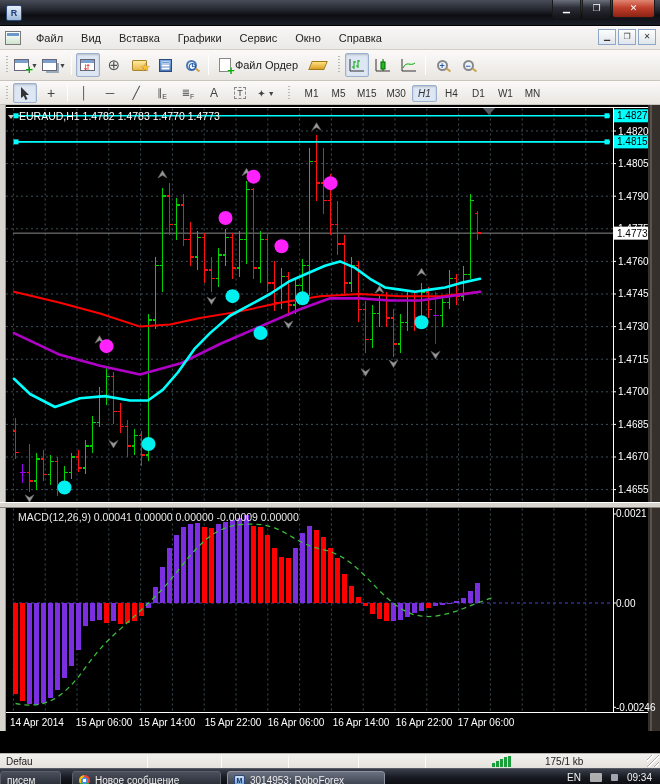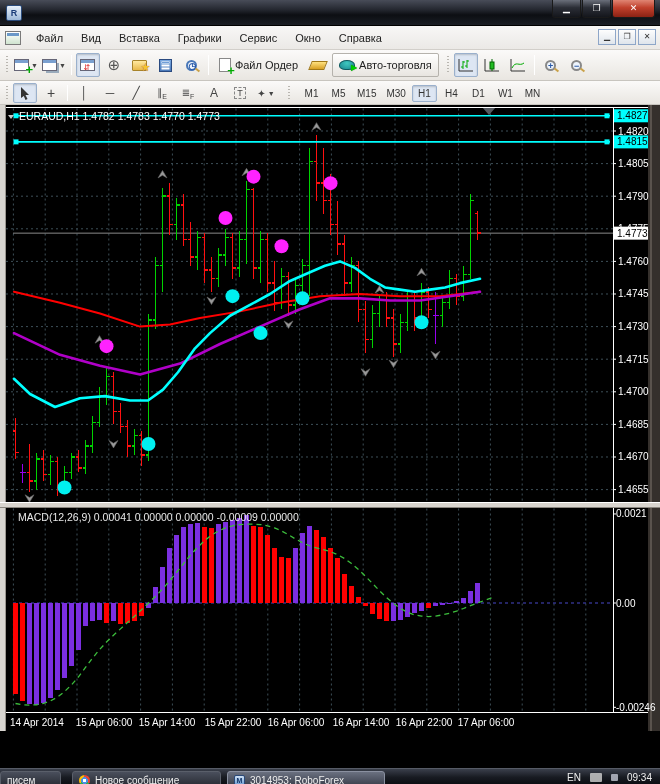--- a/index.html
+++ b/index.html
@@ -43,21 +43,21 @@
   .tb-sep{display:inline-block; width:1px; height:20px; background:#c2bfb9; border-right:1px solid #fff; margin:0 3px; vertical-align:middle;}
   .tb-btn{display:inline-flex; align-items:center; justify-content:center; height:24px; min-width:24px;
     margin:0 1px; border:1px solid transparent; border-radius:2px; font-size:11px; color:#333; vertical-align:middle; position:relative;}
   .tb-btn.pressed{background:#dde6f3; border:1px solid #9ab0cc; box-shadow:inset 0 1px 2px rgba(0,0,0,.18);}
   .tb-btn.framed{border:1px solid #b5b2ac; background:linear-gradient(#fff,#e8e5e0);}
   .tb-row{display:flex; align-items:center; height:100%; padding-left:2px;}
   .drop{font-size:7px; color:#444; margin-left:2px;}
   .tb-label{font-size:11px; color:#222; margin-left:4px; white-space:nowrap;}
   .tf-btn{display:inline-block; min-width:25px; padding:2px 3px; text-align:center; font-size:10px; color:#333;
     border:1px solid transparent; border-radius:2px; margin:0 1px;}
-  .tf-btn.active{background:#dde6f3; border-color:#9ab0cc; box-shadow:inset 0 1px 2px rgba(0,0,0,.18);}
+  .tf-btn.active{background:#dde6f3; border-color:#9ab0cc; box-shadow:inset 0 1px 2px rgba(0,0,0,.18);font-style:italic;}
 
   
   .ic{display:inline-block; position:relative;}
   .ic-window{width:15px; height:12px; border:1px solid #667; background:#fff;}
   .ic-window:before{content:""; position:absolute; left:0; top:0; right:0; height:3px; background:#7aa0d0;}
   .plus-badge{position:absolute; right:-5px; bottom:-5px; color:#0a0; font-size:13px; font-weight:bold; line-height:10px; text-shadow:0 0 1px #fff;}
   .ic-folder{width:15px; height:11px; background:linear-gradient(#ffe9a0,#e8b84a); border:1px solid #a8842a; border-radius:1px;}
   .star{position:absolute; right:-4px; bottom:-4px; color:#f4c430; font-size:11px; text-shadow:0 0 1px #835;}
   .ic-book{width:13px; height:13px; background:linear-gradient(#7aa8e0,#4a78b8); border:1px solid #2a4a80;}
   .ic-book:before{content:""; position:absolute; left:2px; top:2px; right:2px; height:1px; box-shadow:0 0 0 0.5px #fff, 0 3px 0 0.5px #fff, 0 6px 0 0.5px #fff;}
@@ -182,24 +182,20 @@
       <span class="tb-sep"></span>
       <span class="tb-btn" style="padding:0 5px;">
         <span class="ic ic-doc">
             <span class="plus-badge">+</span>
           </span>
         <span class="tb-label">Файл Ордер</span>
       </span>
       <span class="tb-btn">
           <span class="ic ic-gold"></span>
         </span>
-      <span class="tb-btn framed" style="padding:0 6px;">
-        <span class="ic ic-hat"></span>
-        <span class="tb-label">Авто-торговля</span>
-      </span>
       <span class="tb-grip" style="margin-left:6px;"></span>
       <span class="tb-btn pressed">
         <svg width="16" height="14">
             <path d="M1,1 V13 H15" stroke="#333" fill="none"></path>
             <path d="M5,3 V11 M3,9 H5 M5,4 H7 M9,2 V10 M7,8 H9 M9,3 H11" stroke="#0a0" fill="none"></path>
           </svg>
       </span>
       <span class="tb-btn">
         <svg width="16" height="14">
             <path d="M1,1 V13 H15" stroke="#333" fill="none"></path>
@@ -716,20 +712,37 @@
           <text x="233" y="621" font-size="10" font-family="Liberation Sans, sans-serif" fill="#fff" text-anchor="middle">15 Apr 22:00</text>
           <text x="296" y="621" font-size="10" font-family="Liberation Sans, sans-serif" fill="#fff" text-anchor="middle">16 Apr 06:00</text>
           <text x="361" y="621" font-size="10" font-family="Liberation Sans, sans-serif" fill="#fff" text-anchor="middle">16 Apr 14:00</text>
           <text x="424" y="621" font-size="10" font-family="Liberation Sans, sans-serif" fill="#fff" text-anchor="middle">16 Apr 22:00</text>
           <text x="486" y="621" font-size="10" font-family="Liberation Sans, sans-serif" fill="#fff" text-anchor="middle">17 Apr 06:00</text>
         </g>
       </svg>
   </div>
 
 
+  <div id="statusbar">
+    <span id="status-profile">Defau</span>
+    <span class="status-sep" style="left:147px;"></span>
+    <span class="status-sep" style="left:221px;"></span>
+    <span class="status-sep" style="left:288px;"></span>
+    <span class="status-sep" style="left:358px;"></span>
+    <span class="status-sep" style="left:425px;"></span>
+    <span id="conn-icon">
+      <i style="height:4px;"></i>
+        <i style="height:6px;"></i>
+        <i style="height:8px;"></i>
+        <i style="height:10px;"></i>
+        <i style="height:11px;"></i>
+    </span>
+    <span id="traffic">175/1 kb</span>
+    <span id="grip"></span>
+  </div>
 
   <div id="taskbar">
     <span class="task-btn" style="left:0; width:61px;">
       <span>писем</span>
     </span>
     <span class="task-btn" style="left:72px; width:149px;">
       <span class="chrome-ball"></span>
       <span>Новое сообщение</span>
     </span>
     <span class="task-btn active" style="left:227px; width:158px;">

